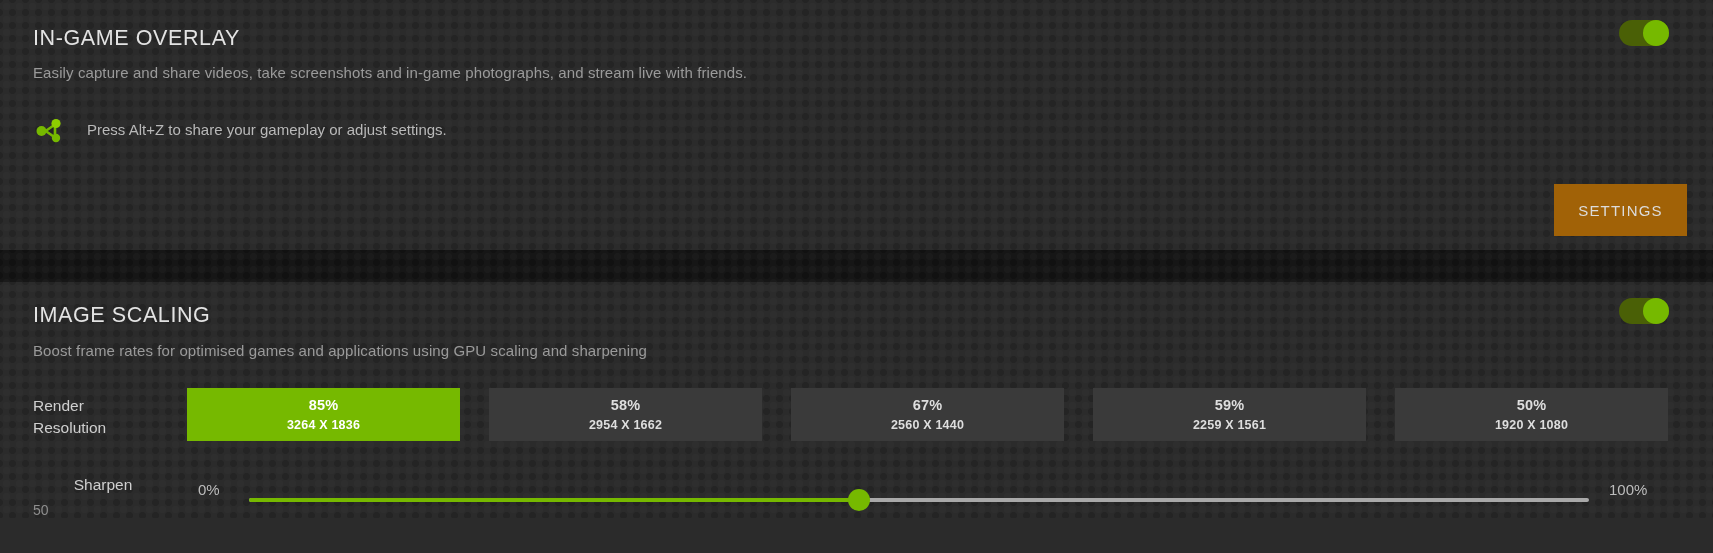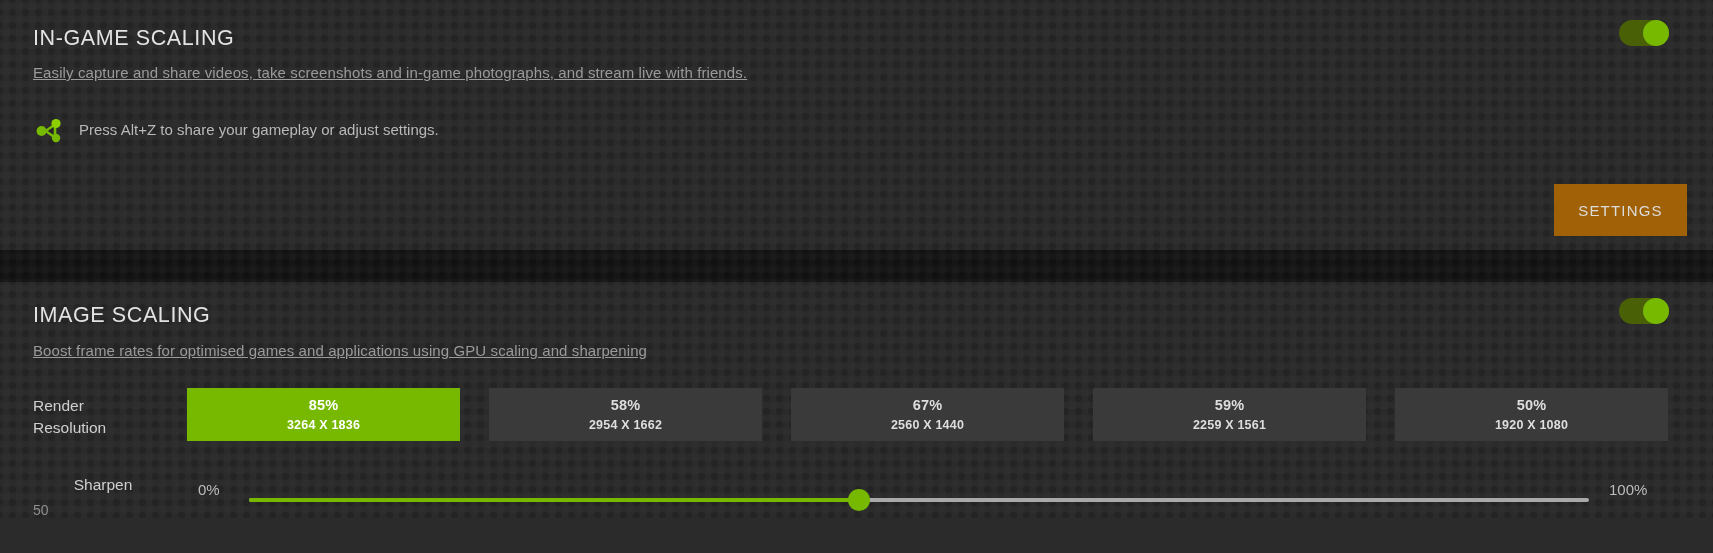--- a/index.html
+++ b/index.html
@@ -68,21 +68,20 @@
     color: #e3e3e3;
     white-space: nowrap;
   }
   .sec-desc {
     position: absolute;
     left: 33px;
     font-size: 15px;
     color: #9a9a9a;
     white-space: nowrap;
     letter-spacing: 0.1px;
-    text-decoration: underline;
   }
 
   #overlay-title { top: 26px; }
   #overlay-desc  { top: 64px; }
   #scaling-title { top: 21px; }
   #scaling-desc  { top: 60px; }
 
   
   .toggle {
     position: absolute;
@@ -113,21 +112,21 @@
     align-items: center;
     height: 34px;
   }
   #share-icon {
     width: 32px;
     height: 32px;
     flex: 0 0 32px;
     display: block;
   }
   #hint-text {
-    margin-left: 14px;
+    margin-left: 22px;
     font-size: 15px;
     color: #b9b9b9;
     white-space: nowrap;
   }
 
   
   #settings-button {
     position: absolute;
     left: 1554px;
     top: 184px;
@@ -257,21 +256,21 @@
   }
 </style>
 </head>
 <body>
 
 <div id="app">
 
   <div class="section" id="section-overlay">
     <div class="tex"></div>
 
-    <div class="sec-title" id="overlay-title">IN-GAME SCALING</div>
+    <div class="sec-title" id="overlay-title">IN-GAME OVERLAY</div>
 
     <div class="sec-desc" id="overlay-desc">Easily capture and share videos, take screenshots and in-game photographs, and stream live with friends.</div>
 
     <div class="toggle" id="overlay-toggle">
       <div class="knob"></div>
     </div>
 
     <div id="hint-row">
       <svg id="share-icon" viewBox="0 0 32 32">
         <line x1="10.5" y1="19.5" x2="22" y2="11.5" stroke="#76b900" stroke-width="2.6" stroke-linecap="round"></line>

